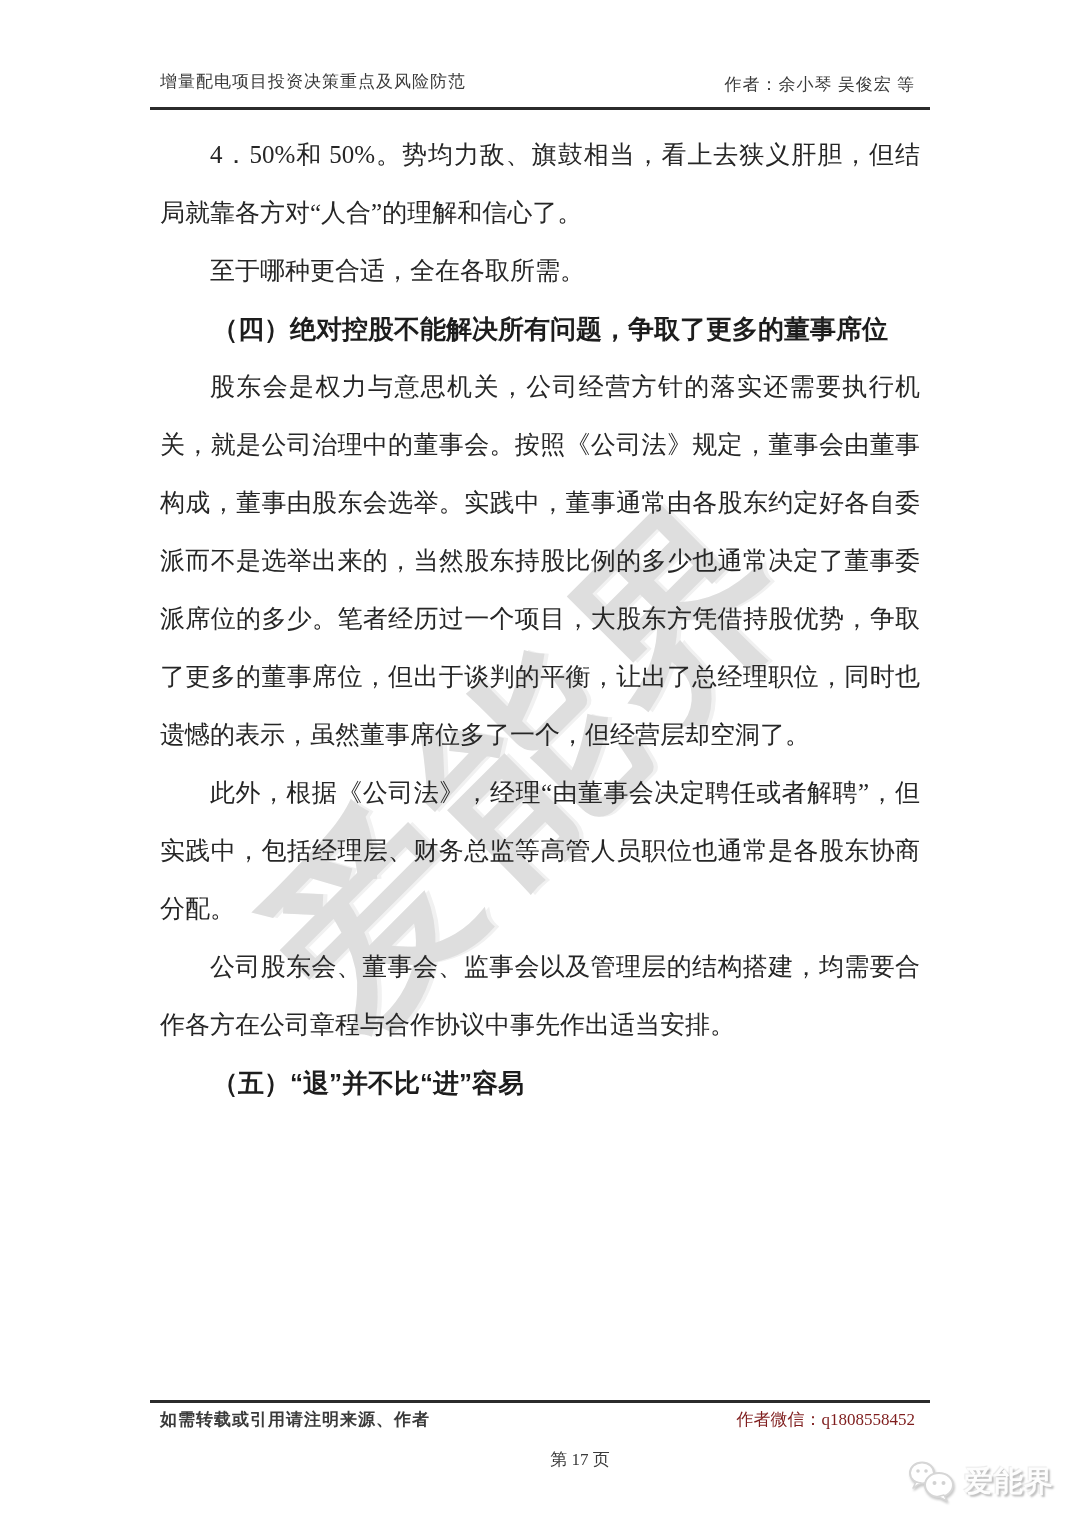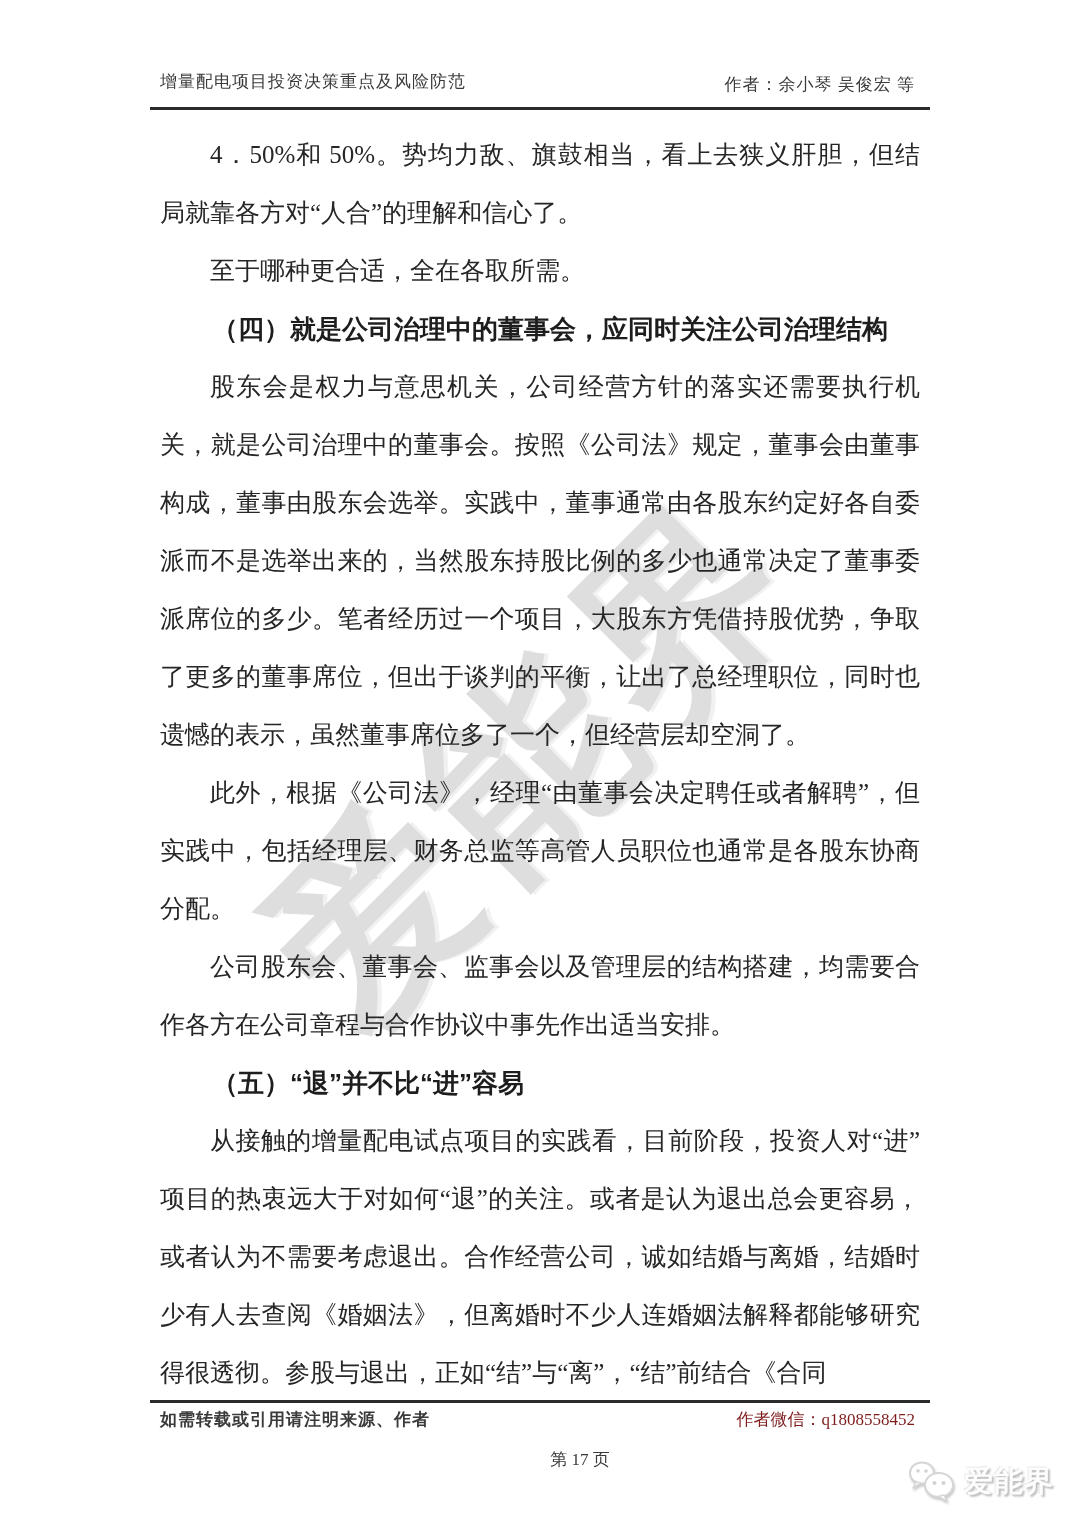--- a/index.html
+++ b/index.html
@@ -142,26 +142,25 @@
 
   <header>
     <div class="h-title">增量配电项目投资决策重点及风险防范</div>
     <div class="h-author">作者：余小琴 吴俊宏 等</div>
     <div class="h-rule"></div>
   </header>
 
   <main class="body">
     <p class="para">4．50%和 50%。势均力敌、旗鼓相当，看上去狭义肝胆，但结局就靠各方对“人合”的理解和信心了。</p>
     <p class="para">至于哪种更合适，全在各取所需。</p>
-    <p class="para heading">（四）就是公司治理中的董事会，应同时关注公司治理结构</p>
+    <p class="para heading">（四）绝对控股不能解决所有问题，争取了更多的董事席位</p>
     <p class="para">股东会是权力与意思机关，公司经营方针的落实还需要执行机关，就是公司治理中的董事会。按照《公司法》规定，董事会由董事构成，董事由股东会选举。实践中，董事通常由各股东约定好各自委派而不是选举出来的，当然股东持股比例的多少也通常决定了董事委派席位的多少。笔者经历过一个项目，大股东方凭借持股优势，争取了更多的董事席位，但出于谈判的平衡，让出了总经理职位，同时也遗憾的表示，虽然董事席位多了一个，但经营层却空洞了。</p>
     <p class="para">此外，根据《公司法》，经理“由董事会决定聘任或者解聘”，但实践中，包括经理层、财务总监等高管人员职位也通常是各股东协商分配。</p>
     <p class="para">公司股东会、董事会、监事会以及管理层的结构搭建，均需要合作各方在公司章程与合作协议中事先作出适当安排。</p>
     <p class="para heading">（五）“退”并不比“进”容易</p>
-    <p class="para">从接触的增量配电试点项目的实践看，目前阶段，投资人对“进”项目的热衷远大于对如何“退”的关注。或者是认为退出总会更容易，或者认为不需要考虑退出。合作经营公司，诚如结婚与离婚，结婚时少有人去查阅《婚姻法》，但离婚时不少人连婚姻法解释都能够研究得很透彻。参股与退出，正如“结”与“离”，“结”前结合《合同</p>
   </main>
 
   <footer>
     <div class="f-rule"></div>
     <div class="f-left">如需转载或引用请注明来源、作者</div>
     <div class="f-center">第 17 页</div>
     <div class="f-right">作者微信：q1808558452</div>
   </footer>
 
   <div class="brand">

